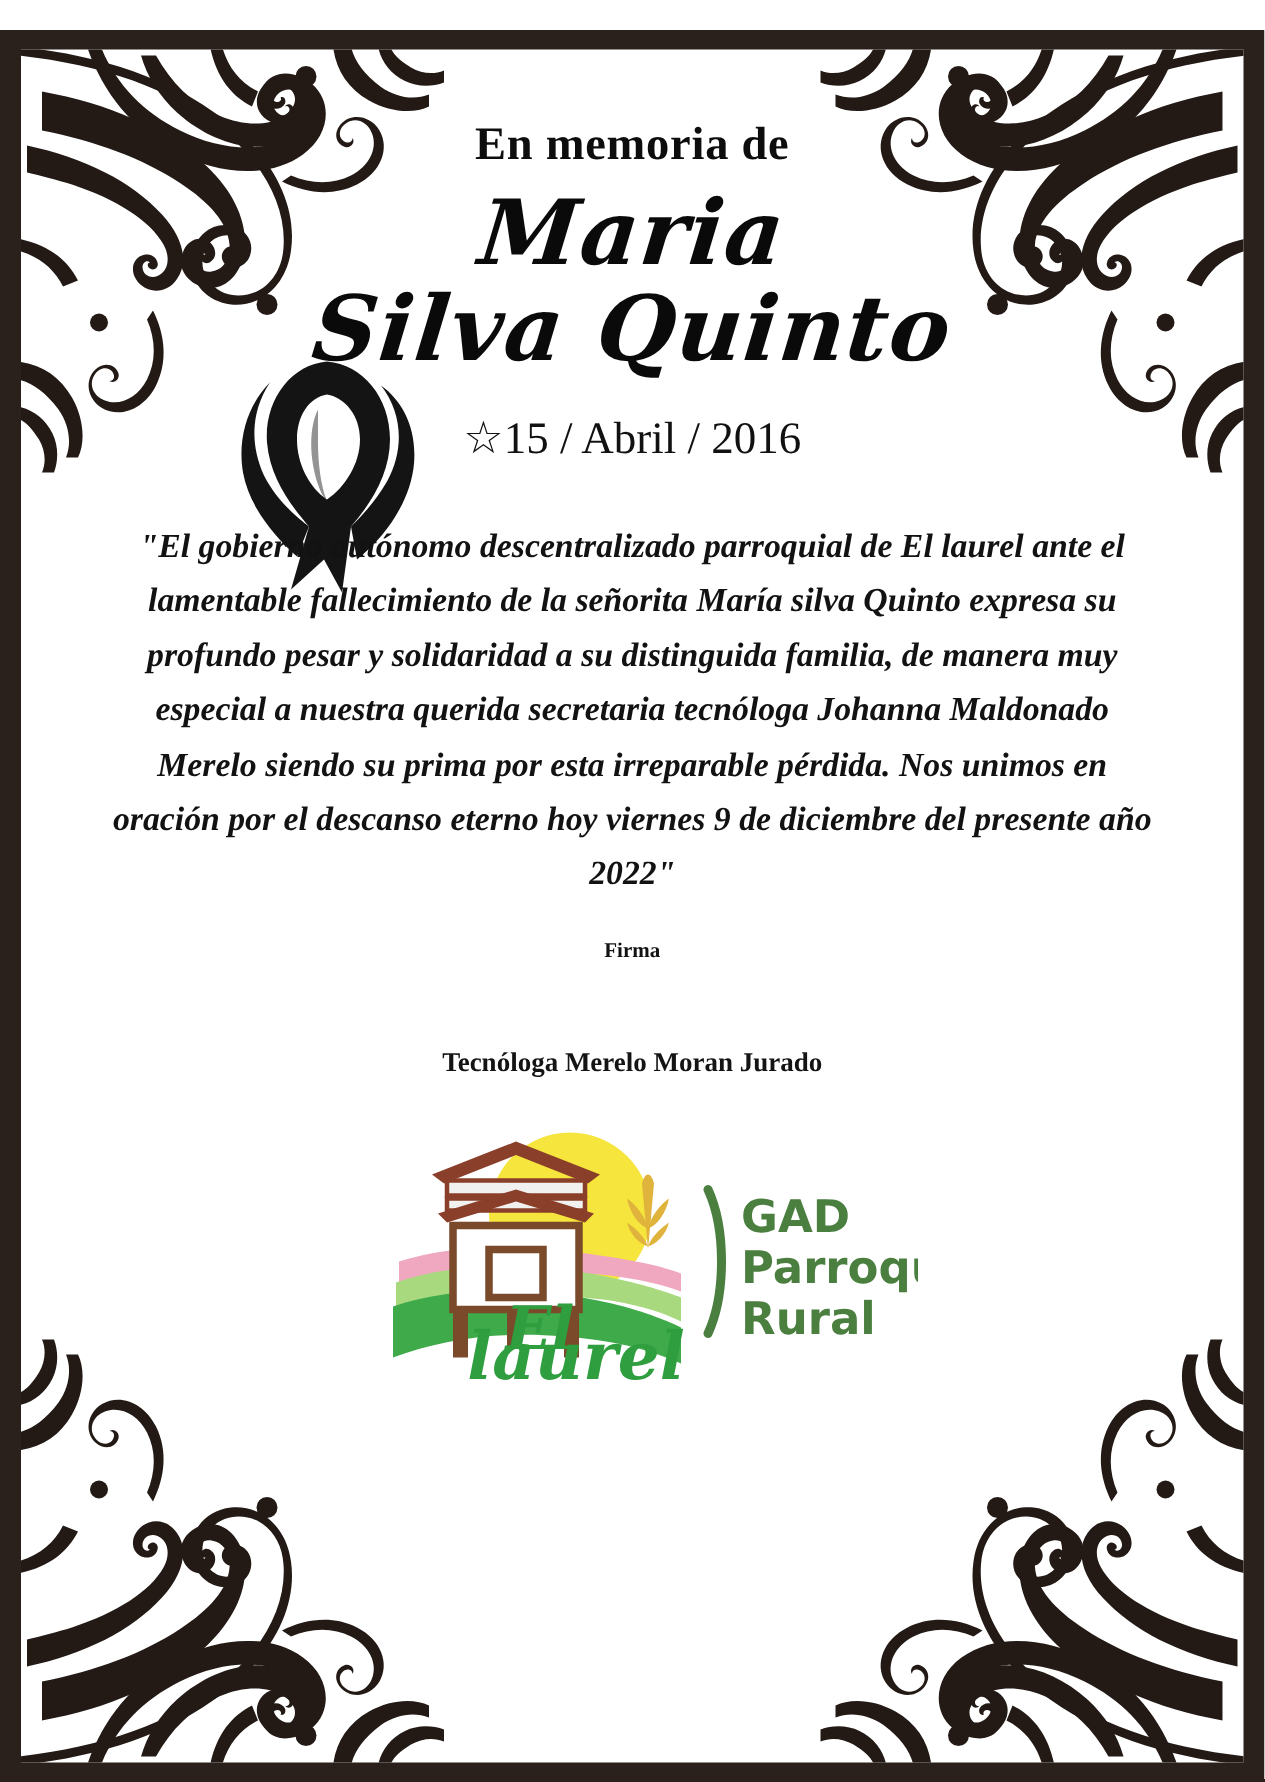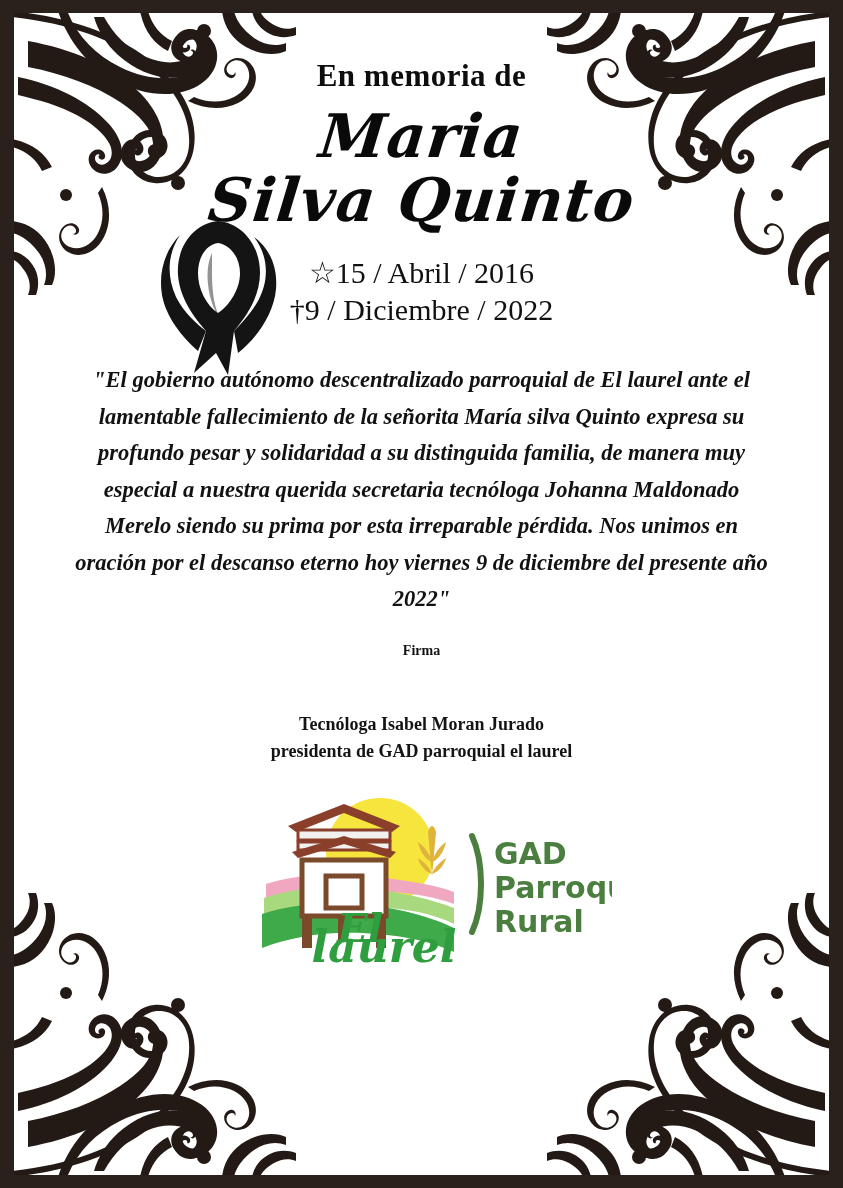--- a/index.html
+++ b/index.html
@@ -14,20 +14,21 @@
     overflow: hidden;
     position: relative;
   }
 
   
   .card {
     position: absolute;
     inset: 0;
     background: #2b211c;
     overflow: hidden;
+    margin-top: 20px;
   }
   .card-inner {
     position: absolute;
     left: 14px;
     top: 13px;
     right: 14px;
     bottom: 13px;
     background: #ffffff;
     overflow: hidden;
   }
@@ -254,32 +255,28 @@
 
       <div class="name-block">
         <span class="name-line">Maria</span>
         <span class="name-line second">Silva Quinto</span>
       </div>
 
       <div class="dates">
         <div>
           <span>☆</span><span>15 / Abril / 2016</span>
         </div>
-        <div>
-          <span>†</span><span>9 / Diciembre / 2022</span>
-        </div>
       </div>
 
       <div class="message">"El gobierno autónomo descentralizado parroquial de El laurel ante el lamentable fallecimiento de la señorita María silva Quinto expresa su profundo pesar y solidaridad a su distinguida familia, de manera muy especial a nuestra querida secretaria tecnóloga Johanna Maldonado Merelo siendo su  prima por esta irreparable pérdida. Nos unimos en oración por el descanso eterno hoy viernes 9 de diciembre del presente año 2022"</div>
 
       <div class="firma">Firma</div>
 
       <div class="signature">
-        <div>Tecnóloga Isabel Moran Jurado</div>
-        <div>presidenta de GAD parroquial el laurel</div>
+        <div>Tecnóloga Merelo Moran Jurado</div>
       </div>
 
       <div class="logo-area">
         <div class="logo-svg-wrap">
           <svg width="380" height="185" viewBox="0 0 380 185" aria-hidden="true">
 
             <circle cx="148" cy="72" r="54" fill="#f5e53c"></circle>
 
             <path d="M34 104 C70 92 120 92 168 100 C196 104 212 108 222 112 L222 124 C206 118 186 114 160 112 C116 108 70 112 34 124 Z" fill="#f0a8c0"></path>
 

